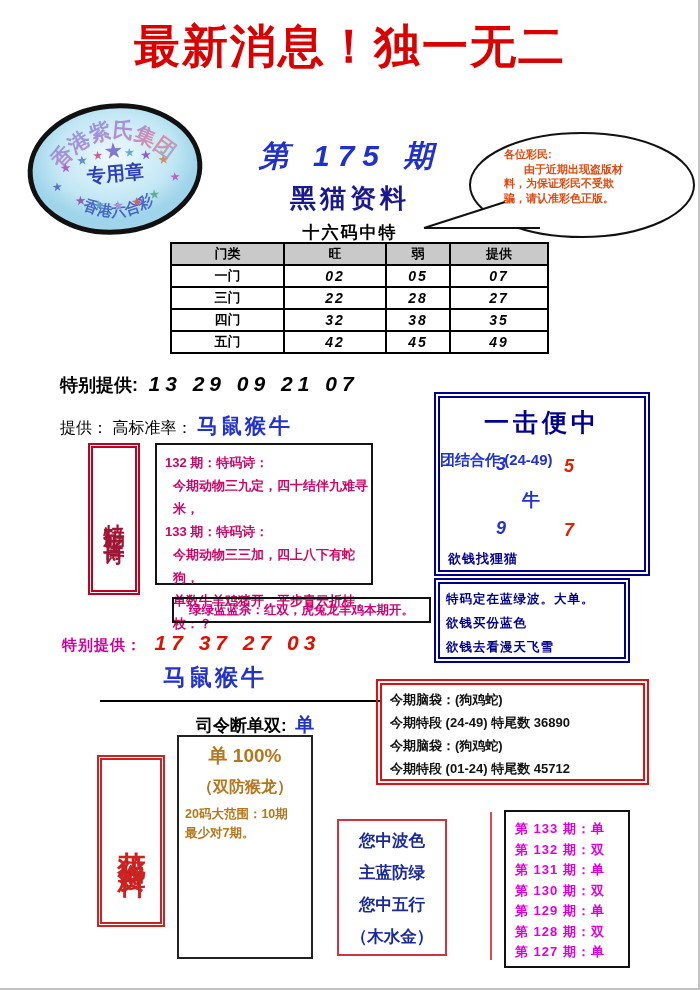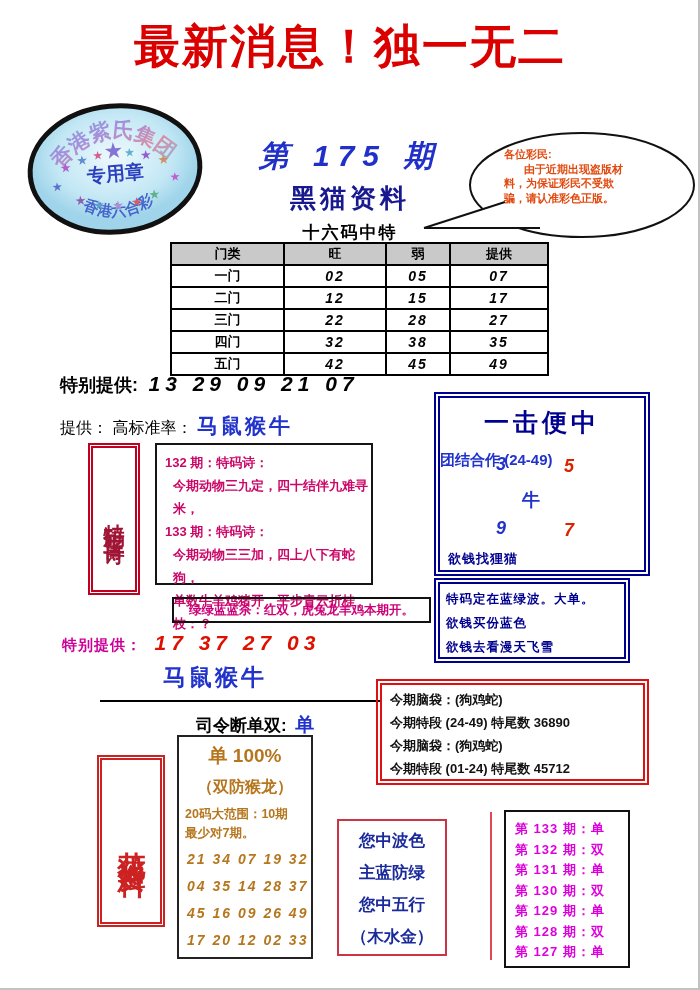--- a/index.html
+++ b/index.html
@@ -165,26 +165,20 @@
       <th>弱</th>
       <th>提供</th>
     </tr>
     <tr>
       <td class="cat">一门</td>
       <td class="num">02</td>
       <td class="num">05</td>
       <td class="num">07</td>
     </tr>
     <tr>
-      <td class="cat">二门</td>
-      <td class="num">12</td>
-      <td class="num">15</td>
-      <td class="num">17</td>
-    </tr>
-    <tr>
       <td class="cat">三门</td>
       <td class="num">22</td>
       <td class="num">28</td>
       <td class="num">27</td>
     </tr>
     <tr>
       <td class="cat">四门</td>
       <td class="num">32</td>
       <td class="num">38</td>
       <td class="num">35</td>
@@ -261,26 +255,20 @@
 
   <div class="abs vbox flower-vbox">
     <span class="vtxt">花猫资料</span>
   </div>
 
   <div class="abs single-box">
     <div class="single-head">单 100%</div>
     <div class="single-sub">（双防猴龙）</div>
     <div class="single-note">20码大范围：10期</div>
     <div class="single-note2">最少对7期。</div>
-    <div class="single-rows">
-      <div>21 34 07 19 32</div>
-      <div>04 35 14 28 37</div>
-      <div>45 16 09 26 49</div>
-      <div>17 20 12 02 33</div>
-    </div>
   </div>
 
   <div class="abs wave-box">
     <div>您中波色</div>
     <div>主蓝防绿</div>
     <div>您中五行</div>
     <div>（木水金）</div>
   </div>
 
   <div class="abs red-vline"></div>

